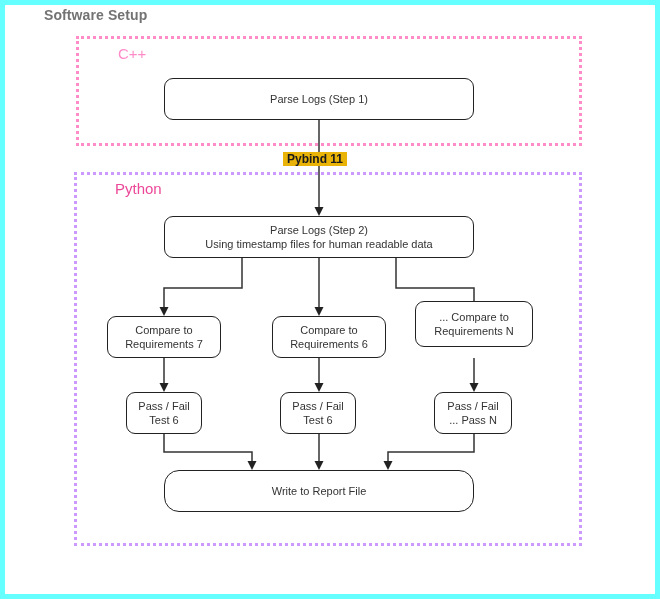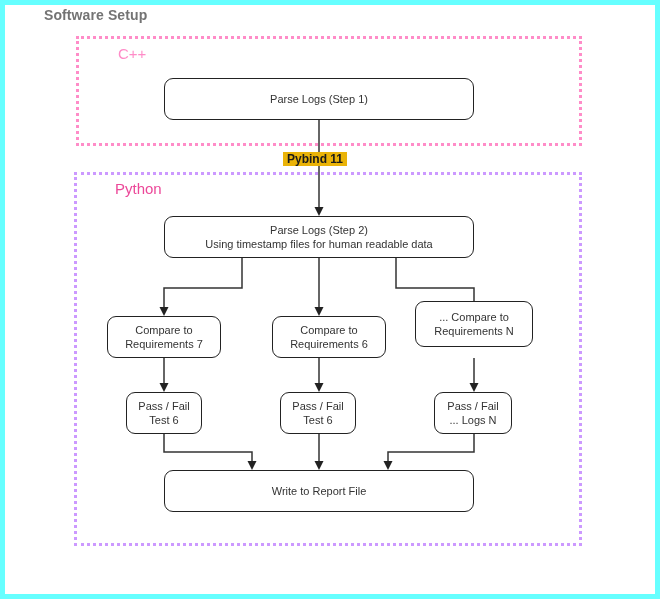--- a/index.html
+++ b/index.html
@@ -102,21 +102,21 @@
   .node .ln { display: block; white-space: nowrap; }
 
   .node-parse1  { left: 164px; top: 78px;  width: 310px; height: 42px; }
   .node-parse2  { left: 164px; top: 216px; width: 310px; height: 42px; }
   .node-cmp1    { left: 107px; top: 316px; width: 114px; height: 42px; }
   .node-cmp2    { left: 272px; top: 316px; width: 114px; height: 42px; }
   .node-cmpN    { left: 415px; top: 301px; width: 118px; height: 46px; }
   .node-pf1     { left: 126px; top: 392px; width: 76px;  height: 42px; }
   .node-pf2     { left: 280px; top: 392px; width: 76px;  height: 42px; }
   .node-pfN     { left: 434px; top: 392px; width: 78px;  height: 42px; }
-  .node-report  { left: 164px; top: 470px; width: 310px; height: 42px; }
+  .node-report  { left: 164px; top: 470px; width: 310px; height: 42px; border-radius: 15px; }
 
   svg.edges {
     position: absolute;
     left: 0;
     top: 0;
     width: 660px;
     height: 599px;
     z-index: 2;
     pointer-events: none;
   }
@@ -206,20 +206,20 @@
     <span class="ln">Test 6</span>
   </div>
 
   <div class="node node-pf2">
     <span class="ln">Pass / Fail</span>
     <span class="ln">Test 6</span>
   </div>
 
   <div class="node node-pfN">
     <span class="ln">Pass / Fail</span>
-    <span class="ln">... Logs N</span>
+    <span class="ln">... Pass N</span>
   </div>
 
   <div class="node node-report">
     <span class="ln">Write to Report File</span>
   </div>
 
 </div>
 
 </body></html>

